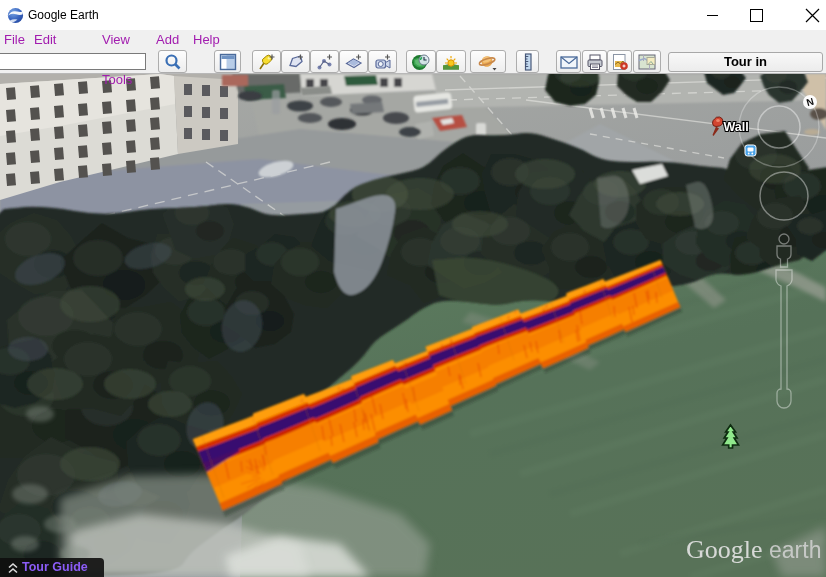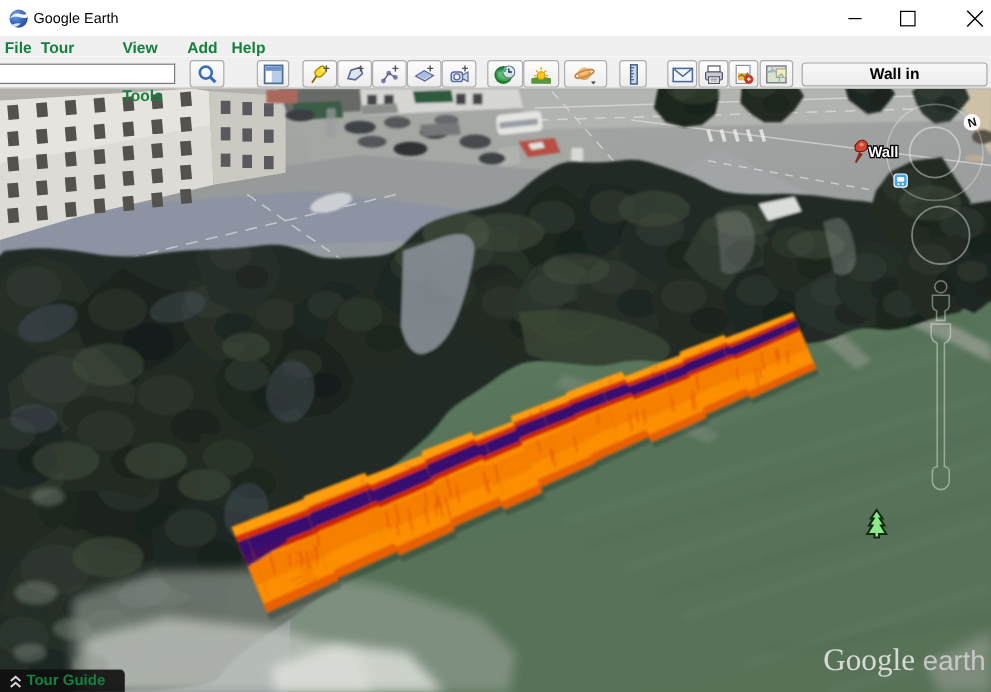--- a/index.html
+++ b/index.html
@@ -6,27 +6,27 @@
   html,body { width:826px; height:577px; overflow:hidden; font-family:"Liberation Sans", sans-serif; }
   #app { position:relative; width:826px; height:577px; background:#fff; }
   #titlebar { position:absolute; left:0; top:0; width:826px; height:30px; background:#ffffff;text-align:right; }
   #title-ic { position:absolute; left:7px; top:7px; }
   #title-tx { position:absolute; left:28px; top:8px; font-size:12px; color:#000; }
   .winbtn { position:absolute; top:0; width:45px; height:30px; }
   #btn-min  { left:690px; }
   #btn-max  { left:734px; }
   #btn-cls  { left:790px; }
   #menubar { position:absolute; left:0; top:30px; width:826px; height:17px; background:#f0f0f0; }
-  #menubar span { position:absolute; top:2px; font-size:13px; color:#15803d;font-weight:bold; }
+  #menubar span { position:absolute; top:2px; font-size:13px; color:#a21caf; }
   #toolbar { position:absolute; left:0; top:47px; width:826px; height:27px; background:#f0f0f0; border-bottom:1px solid #b8b8b8; }
   #searchbox { position:absolute; left:0; top:6px; width:146px; height:17px; background:#fff; border:1px solid #7a7a7a; border-left:none; }
   .tbtn { position:absolute; top:3px; height:23px; background:linear-gradient(#fdfdfd,#ededed); border:1px solid #adadad; border-radius:3px; }
   #signin { position:absolute; left:668px; top:5px; width:155px; height:20px; background:linear-gradient(#f8f8f8,#ececec); border:1px solid #a8a8a8; border-radius:3px; text-align:center; font-size:13px; font-weight:bold; color:#000; line-height:18px; }
   #map { position:absolute; left:0; top:74px; width:826px; height:503px; background:#9aa09c; }
-  #tourguide { position:absolute; left:0; top:558px; width:104px; height:19px; background:rgba(14,14,14,0.9); color:#15803d; font-size:12.5px; font-weight:bold; border-top-right-radius:4px; }
+  #tourguide { position:absolute; left:0; top:558px; width:104px; height:19px; background:rgba(14,14,14,0.9); color:#8b5cf6; font-size:12.5px; font-weight:bold; border-top-right-radius:4px; }
   #tourguide .tgtxt { position:absolute; left:22px; top:2px; }
 </style>
 </head>
 <body>
 <div id="app">
   <div id="map">
     <svg width="826" height="503" viewBox="0 0 826 503">
       <defs>
 <linearGradient id="urban" x1="0" y1="0" x2="0.3" y2="1">
  <stop offset="0" stop-color="#a8aaa6"></stop>
@@ -500,21 +500,21 @@
     <svg class="winbtn" id="btn-max" viewBox="0 0 45 30">
         <rect x="16.5" y="9.5" width="12" height="12" fill="none" stroke="#000" stroke-width="1"></rect>
       </svg>
     <svg class="winbtn" id="btn-cls" viewBox="0 0 45 30">
         <path d="M16 9 L29 22 M29 9 L16 22" stroke="#000" stroke-width="1.2"></path>
       </svg>
   </div>
 
   <div id="menubar">
     <span style="left:4px;">File</span>
-    <span style="left:34px;">Tour</span>
+    <span style="left:34px;">Edit</span>
     <span style="left:66px;margin-left:36px;">View</span>
     <span style="left:102px;margin-top:40px;">Tools</span>
     <span style="left:156px;">Add</span>
     <span style="left:177px;margin-left:16px;">Help</span>
   </div>
 
   <div id="toolbar">
     <div id="searchbox"></div>
     <div class="tbtn" style="left:158px;width:29px;">
         <svg width="19" height="19" viewBox="0 0 19 19" style="position:absolute;left:50%;top:50%;transform:translate(-50%,-50%)">
@@ -639,21 +639,21 @@
       </div>
     <div class="tbtn" style="left:633px;width:28px;">
         <svg width="19" height="19" viewBox="0 0 19 19" style="position:absolute;left:50%;top:50%;transform:translate(-50%,-50%)">
           <rect x="1.5" y="2.5" width="16" height="14" fill="#d8e4d0" stroke="#667"></rect>
           <path d="M1.5 8 l5.5 -2 l5 3.5 l5.5 -2.5" stroke="#99aacc" stroke-width="1.4" fill="none"></path>
           <path d="M6 2.5 v6 M12 9 v7.5" stroke="#aab" fill="none"></path>
           <rect x="9.5" y="5" width="8" height="7" fill="#f4ecc0" stroke="#aa9"></rect>
           <path d="M10.5 12 l3 -3 l2 2.5" stroke="#8a9" fill="none"></path>
         </svg>
       </div>
-    <div id="signin">Wall in</div>
+    <div id="signin">Tour in</div>
   </div>
 
   <div id="tourguide">
       <svg width="12" height="13" viewBox="0 0 12 13" style="position:absolute;left:7px;top:4px">
         <path d="M2 5.5 L6 2 L10 5.5 M2 10.5 L6 7 L10 10.5" fill="none" stroke="#dcdcdc" stroke-width="1.6"></path>
       </svg>
       <span class="tgtxt">Tour Guide</span>
     </div>
 </div>
 

